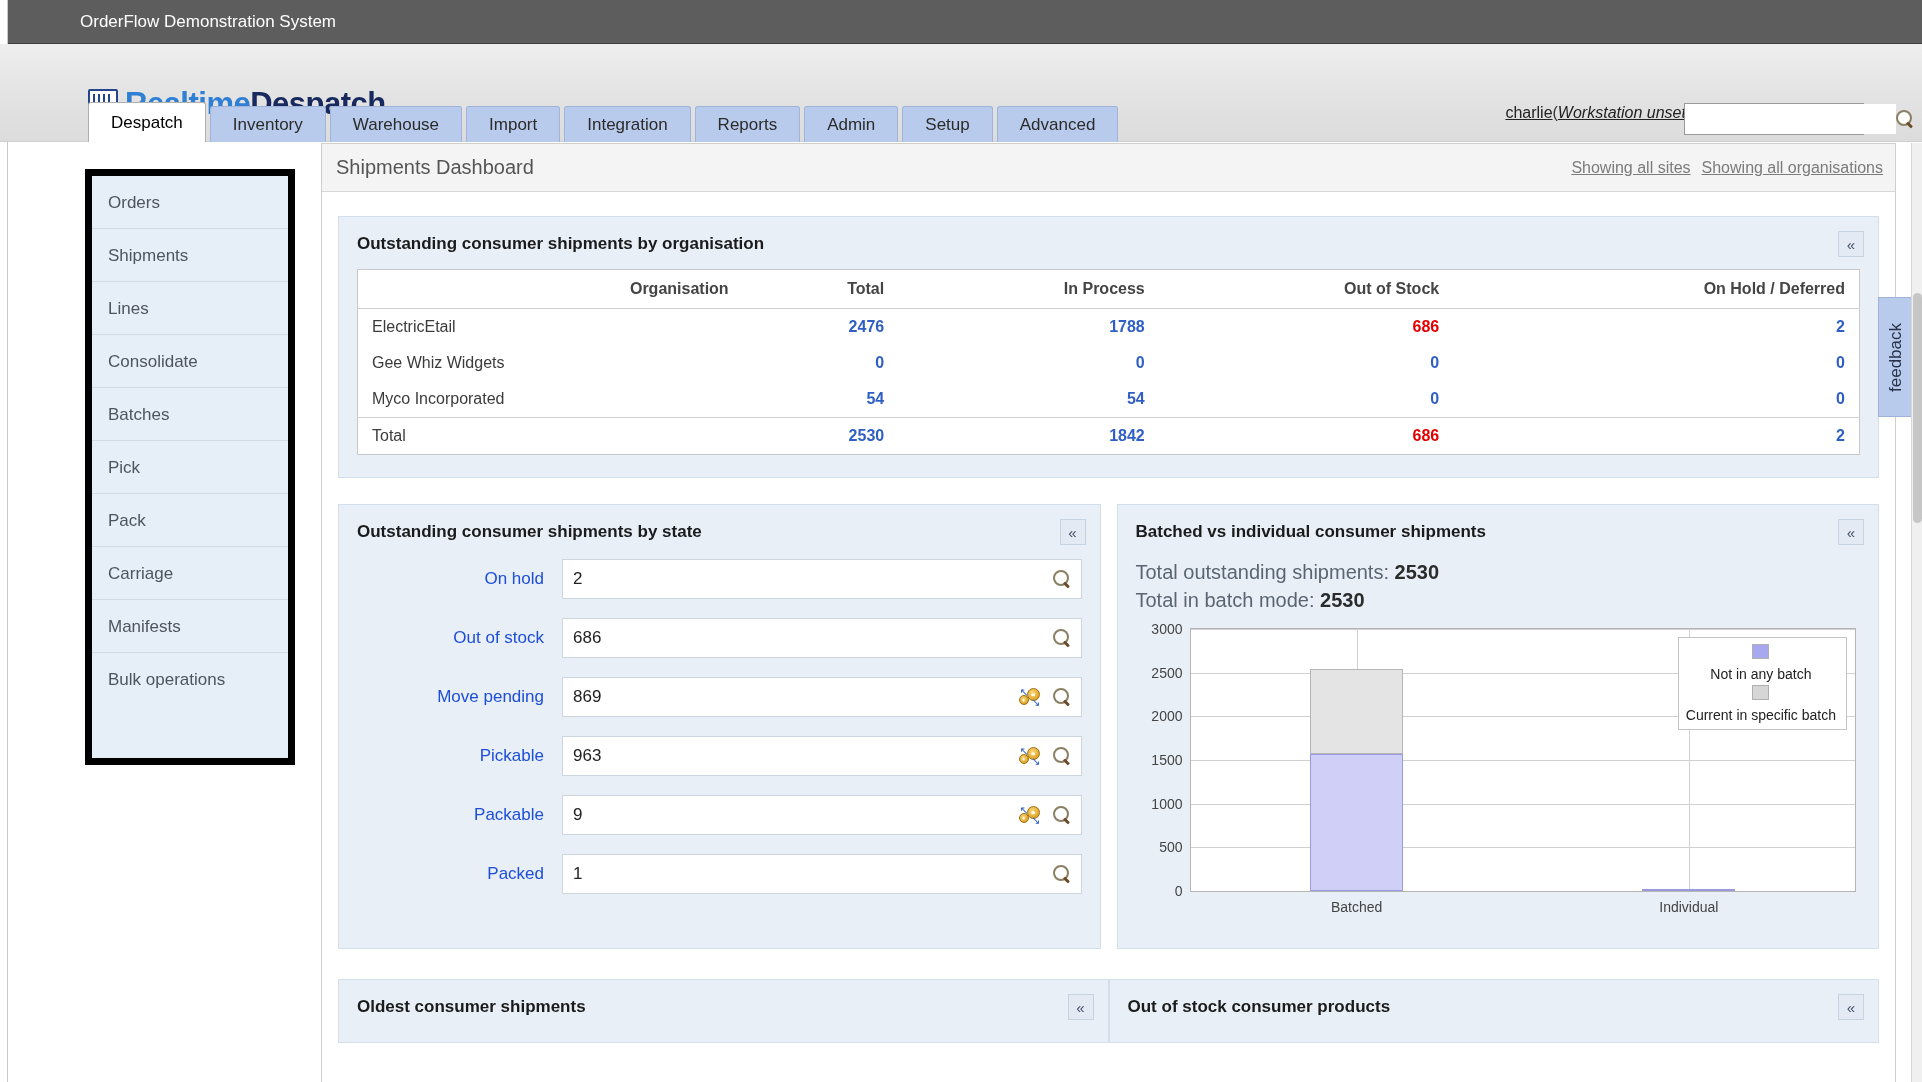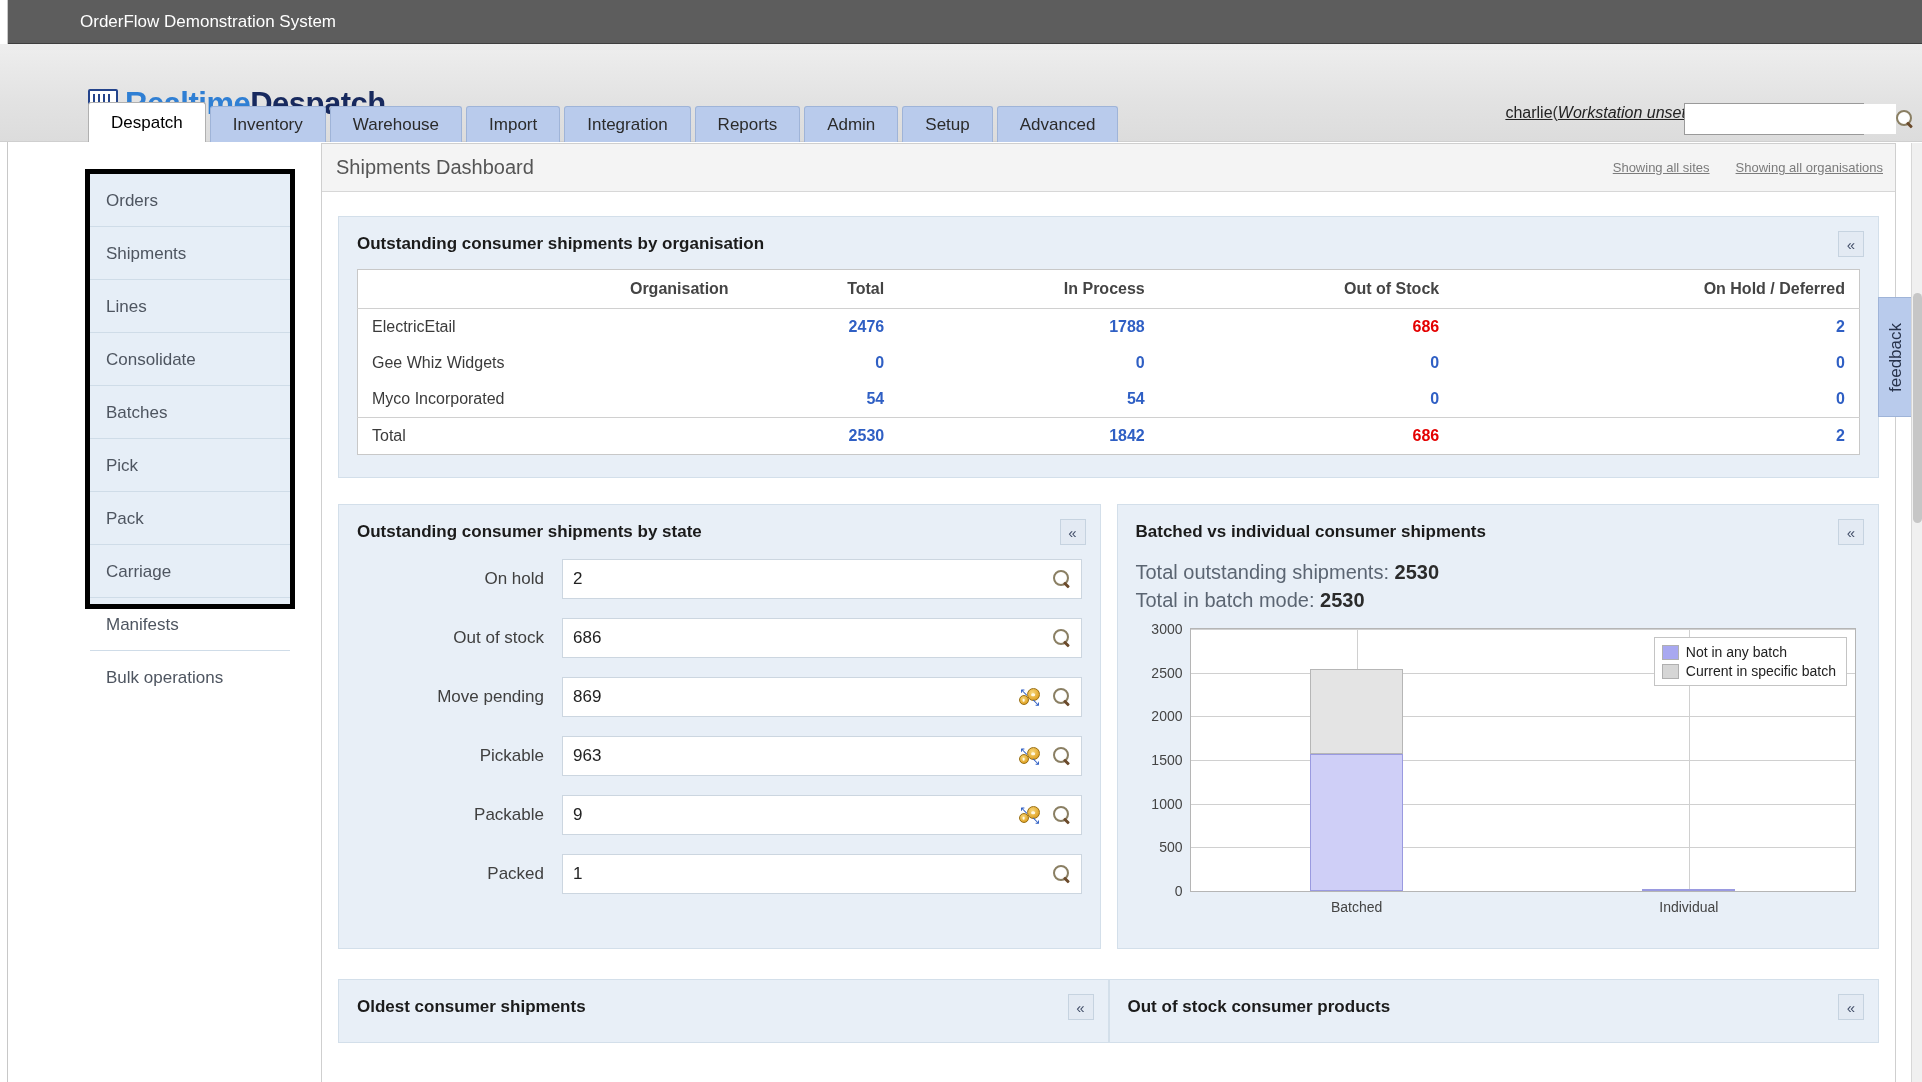--- a/index.html
+++ b/index.html
@@ -172,23 +172,23 @@
   .content {
     position: absolute;
     left: 8px; top: 143px;
     right: 0; bottom: 0;
     display: flex;
   }
   .sidebar {
     width: 210px;
     margin-left: 77px;
     margin-top: 26px;
-    border: 5px solid #000000;
+    border: 7px solid #000000;
     background: #e6eef7;
-    height: 440px;
+    height: 596px;
   }
   .side-item {
     height: 53px;
     line-height: 53px;
     padding-left: 16px;
     font-size: 17px;
     color: #4e5560;
     border-bottom: 1px solid #cfdce8;
     cursor: pointer;
   }
@@ -205,21 +205,21 @@
     overflow: hidden;
   }
   .main-head {
     height: 48px;
     background: #f4f4f4;
     border-bottom: 1px solid #d7d7d7;
     display: flex; align-items: center;
     padding: 0 12px 0 14px;
   }
   .main-title { font-size: 20px; color: #555; }
-  .main-head-links { margin-left: auto; display:flex; gap: 26px; font-size:13px; }
+  .main-head-links { margin-left: auto; display:flex; gap: 11px; font-size:16px; }
   .main-head-links a { color: #7b7b7b; text-decoration: underline; }
 
   .panel {
     margin: 24px 16px 0 16px;
     background: #e8eff7;
     border: 1px solid #d3dfea;
   }
   .panel-head {
     display: flex; align-items: center;
     padding: 14px 14px 12px 18px;
@@ -277,21 +277,21 @@
   .state-rows { padding: 2px 18px 20px 18px; }
   .state-row {
     display: flex; align-items: center;
     height: 40px;
     margin-bottom: 19px;
   }
   .state-label {
     width: 205px;
     text-align: right;
     padding-right: 18px;
-    color: #404040;
+    color: #1d4ed8;
     font-size: 17px;
   }
   .state-field {
     flex: 1;
     height: 40px;
     background: #ffffff;
     border: 1px solid #ccd6e0;
     display: flex; align-items: center;
     padding: 0 10px 0 10px;
     font-size: 17px;
@@ -332,21 +332,21 @@
   .seg-blue { background: #cfcff7; border: 1px solid #9a9ae0; }
   .seg-gray { background: #e4e4e4; border: 1px solid #b6b6b6; }
   .legend {
     position: absolute;
     right: 8px; top: 8px;
     background: #ffffff;
     border: 1px solid #c4c4c4;
     padding: 6px 10px 6px 7px;
     font-size: 14px; color: #222;
   }
-  .legend-row { display:flex; align-items:center; gap: 7px; margin-bottom: 3px; }
+  .legend-row { display:flex; align-items:center; gap: 7px; margin-bottom: 3px; flex-direction: column; }
   .legend-row:last-child { margin-bottom: 0; }
   .swatch { width: 17px; height: 15px; border: 1px solid #b0b0b0; display:inline-block; }
   .sw-blue { background: #a8a8f0; }
   .sw-gray { background: #d6d6d6; }
 
   
   .bottom-row { display: flex; margin: 30px 16px 0 16px; text-align: center; }
   .bottom-panel {
     flex: 1;
     background: #e8eff7;

